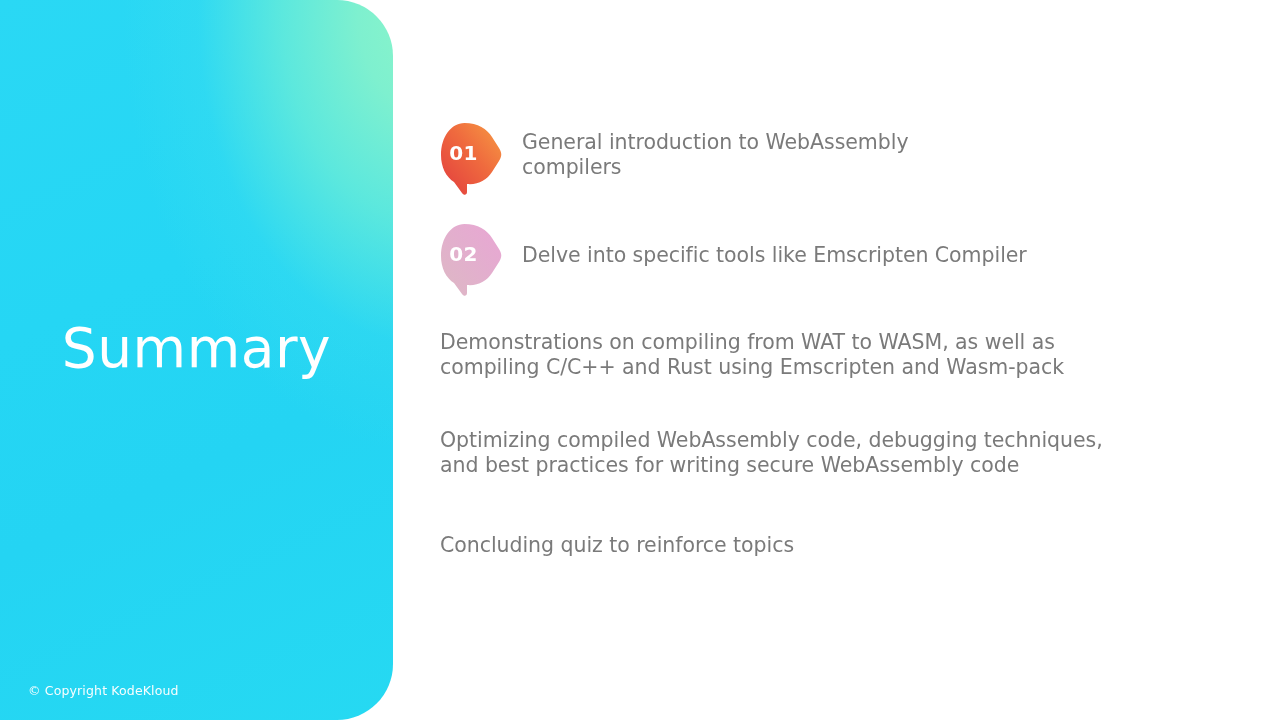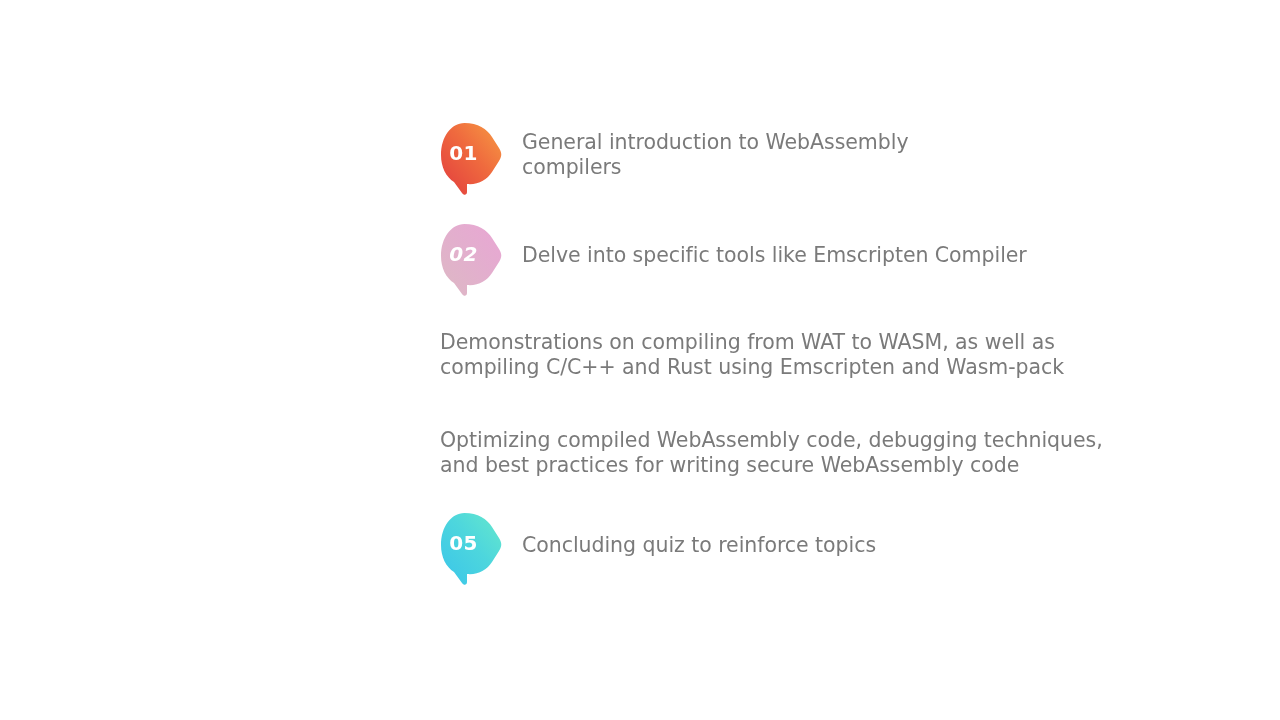--- a/index.html
+++ b/index.html
@@ -134,30 +134,34 @@
     white-space: pre-line;
   }
 
   .item-1 .item-text { padding-top: 20px; }
   .item-2 .item-text { padding-top: 33px; }
   .item-3 .item-text { padding-top: 20px; }
   .item-4 .item-text { padding-top: 19px; }
   .item-5 .item-text { padding-top: 32px; }
 
   .item-1 .badge-wrap { margin-top: 12px; }
-  .item-2 .badge-wrap { margin-top: 13px; font-style: italic; }
+  .item-2 .badge-wrap { margin-top: 13px; }
   .item-3 .badge-wrap { margin-top: 12px; }
   .item-4 .badge-wrap { margin-top: 11px; }
   .item-5 .badge-wrap { margin-top: 11px; }
 </style>
 </head>
 <body>
 
 <div class="slide">
 
+  <div class="left-panel">
+    <div class="panel-title">Summary</div>
+    <div class="copyright">© Copyright KodeKloud</div>
+  </div>
 
   <div class="content">
     <div class="items">
 
       <div class="item item-1">
         <div class="badge-wrap">
           <svg class="badge-svg" viewBox="0 0 62 74" xmlns="http://www.w3.org/2000/svg">
             <defs>
               <linearGradient id="g1" x1="0" y1="1" x2="1" y2="0">
                 <stop offset="0%" stop-color="#e23c3e"></stop>
@@ -194,32 +198,19 @@
         <div class="item-text">Demonstrations on compiling from WAT to WASM, as well as
 compiling C/C++ and Rust using Emscripten and Wasm-pack</div>
       </div>
 
       <div class="item item-4">
         <div class="item-text">Optimizing compiled WebAssembly code, debugging techniques,
 and best practices for writing secure WebAssembly code</div>
       </div>
 
       <div class="item item-5">
-        <div class="badge-wrap">
-          <svg class="badge-svg" viewBox="0 0 62 74" xmlns="http://www.w3.org/2000/svg">
-            <defs>
-              <linearGradient id="g5" x1="0" y1="1" x2="1" y2="0">
-                <stop offset="0%" stop-color="#3ac5ea"></stop>
-                <stop offset="55%" stop-color="#4dd6dd"></stop>
-                <stop offset="100%" stop-color="#66e8cc"></stop>
-              </linearGradient>
-            </defs>
-            <path fill="url(#g5)" d="M24.5 1 C38 1 47 7 52 15 L59 26 C62 31 62 34 59 39 L52 50 C47 58 38 63 27 62 L27 70 C27 73 24 74 22 71 L14 60 C6 55 1 45 1 33 C1 15 11 1 24.5 1 Z"></path>
-          </svg>
-          <div class="badge-num">05</div>
-        </div>
         <div class="item-text">Concluding quiz to reinforce topics</div>
       </div>
 
     </div>
   </div>
 
 </div>
 
 </body></html>

